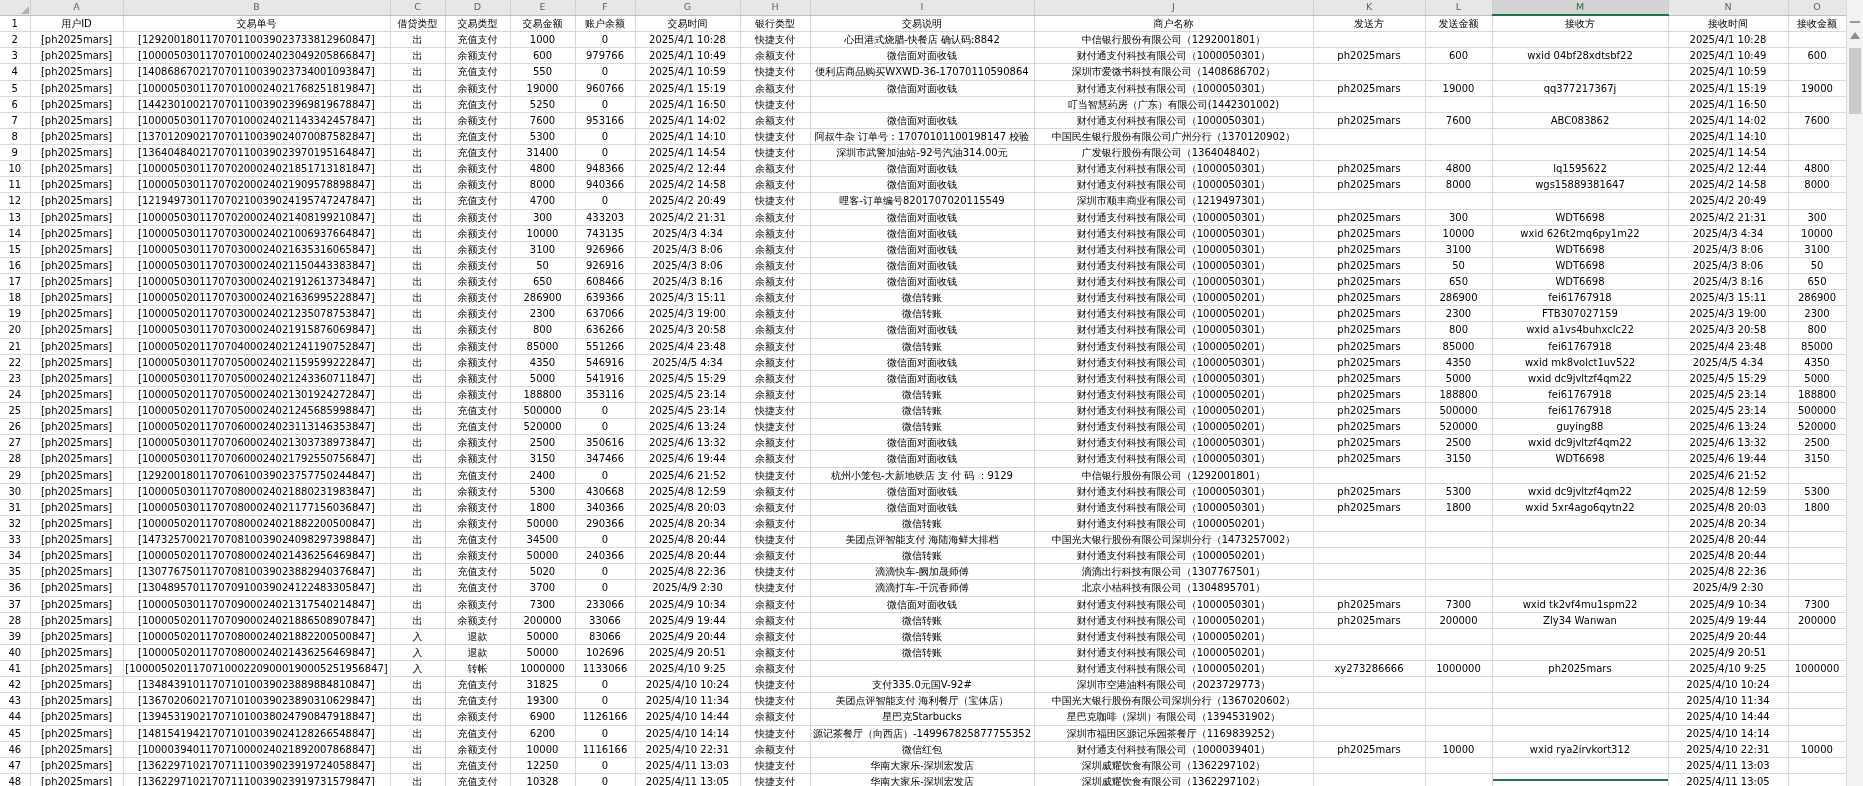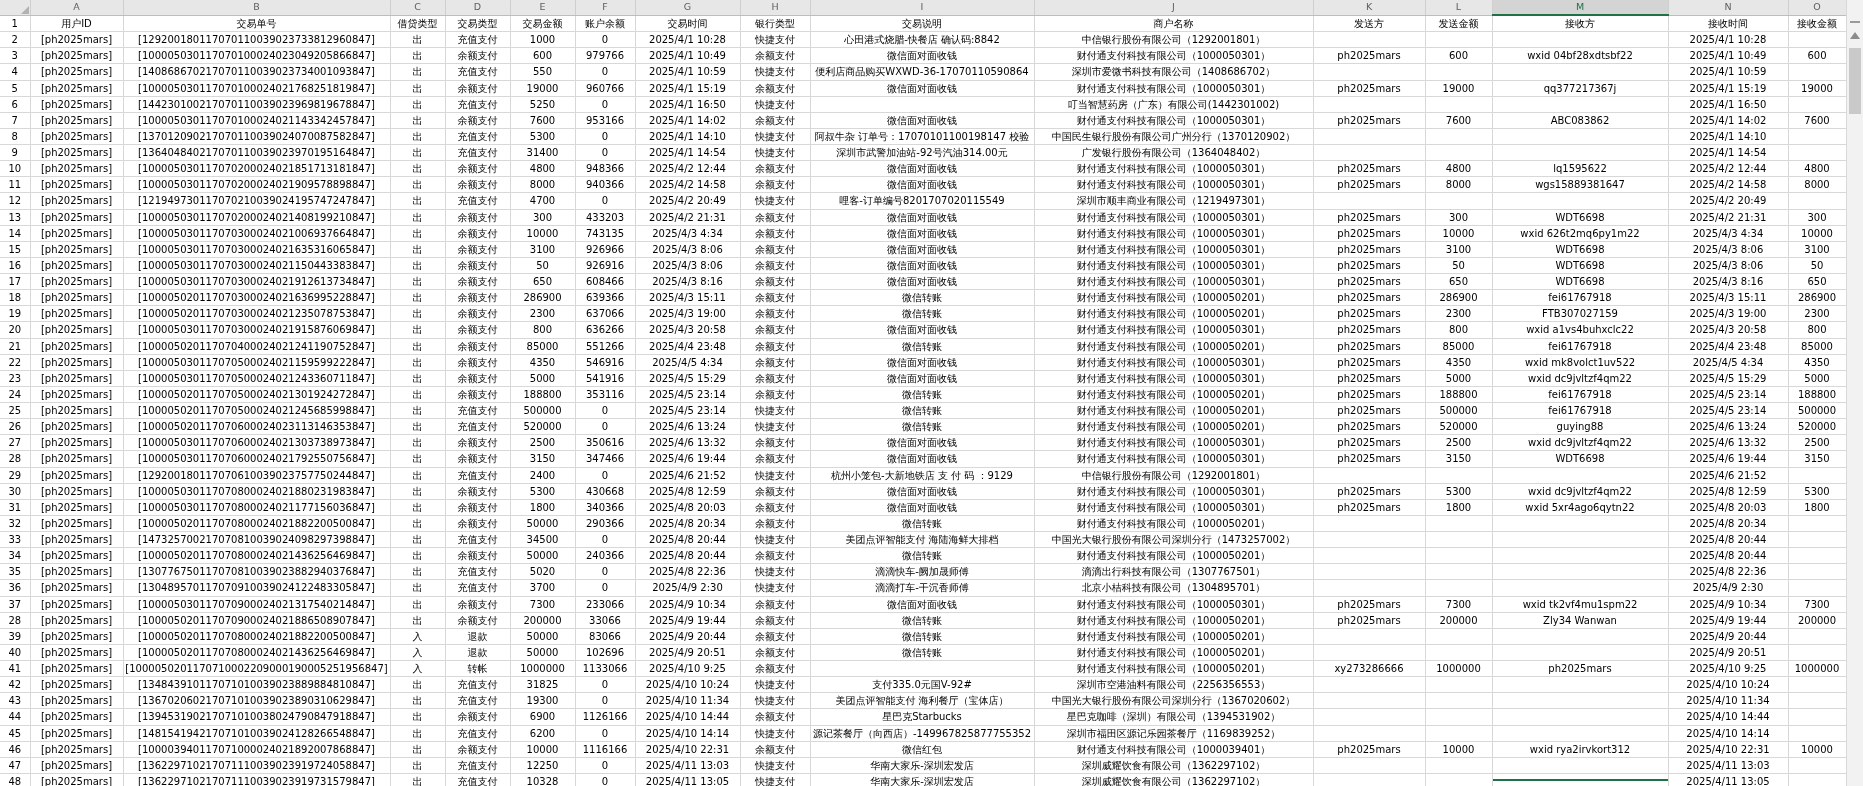--- a/index.html
+++ b/index.html
@@ -876,21 +876,21 @@
           <td class="rowhdr">42</td>
           <td>[ph2025mars]</td>
           <td>[134843910117071010039023889884810847]</td>
           <td>出</td>
           <td>充值支付</td>
           <td>31825</td>
           <td>0</td>
           <td>2025/4/10 10:24</td>
           <td>快捷支付</td>
           <td>支付335.0元国V-92#</td>
-          <td>深圳市空港油料有限公司（2256356553）</td>
+          <td>深圳市空港油料有限公司（2023729773）</td>
           <td></td>
           <td></td>
           <td class="selcol"></td>
           <td>2025/4/10 10:24</td>
           <td></td>
         </tr>
         <tr>
           <td class="rowhdr">43</td>
           <td>[ph2025mars]</td>
           <td>[136702060217071010039023890310629847]</td>

